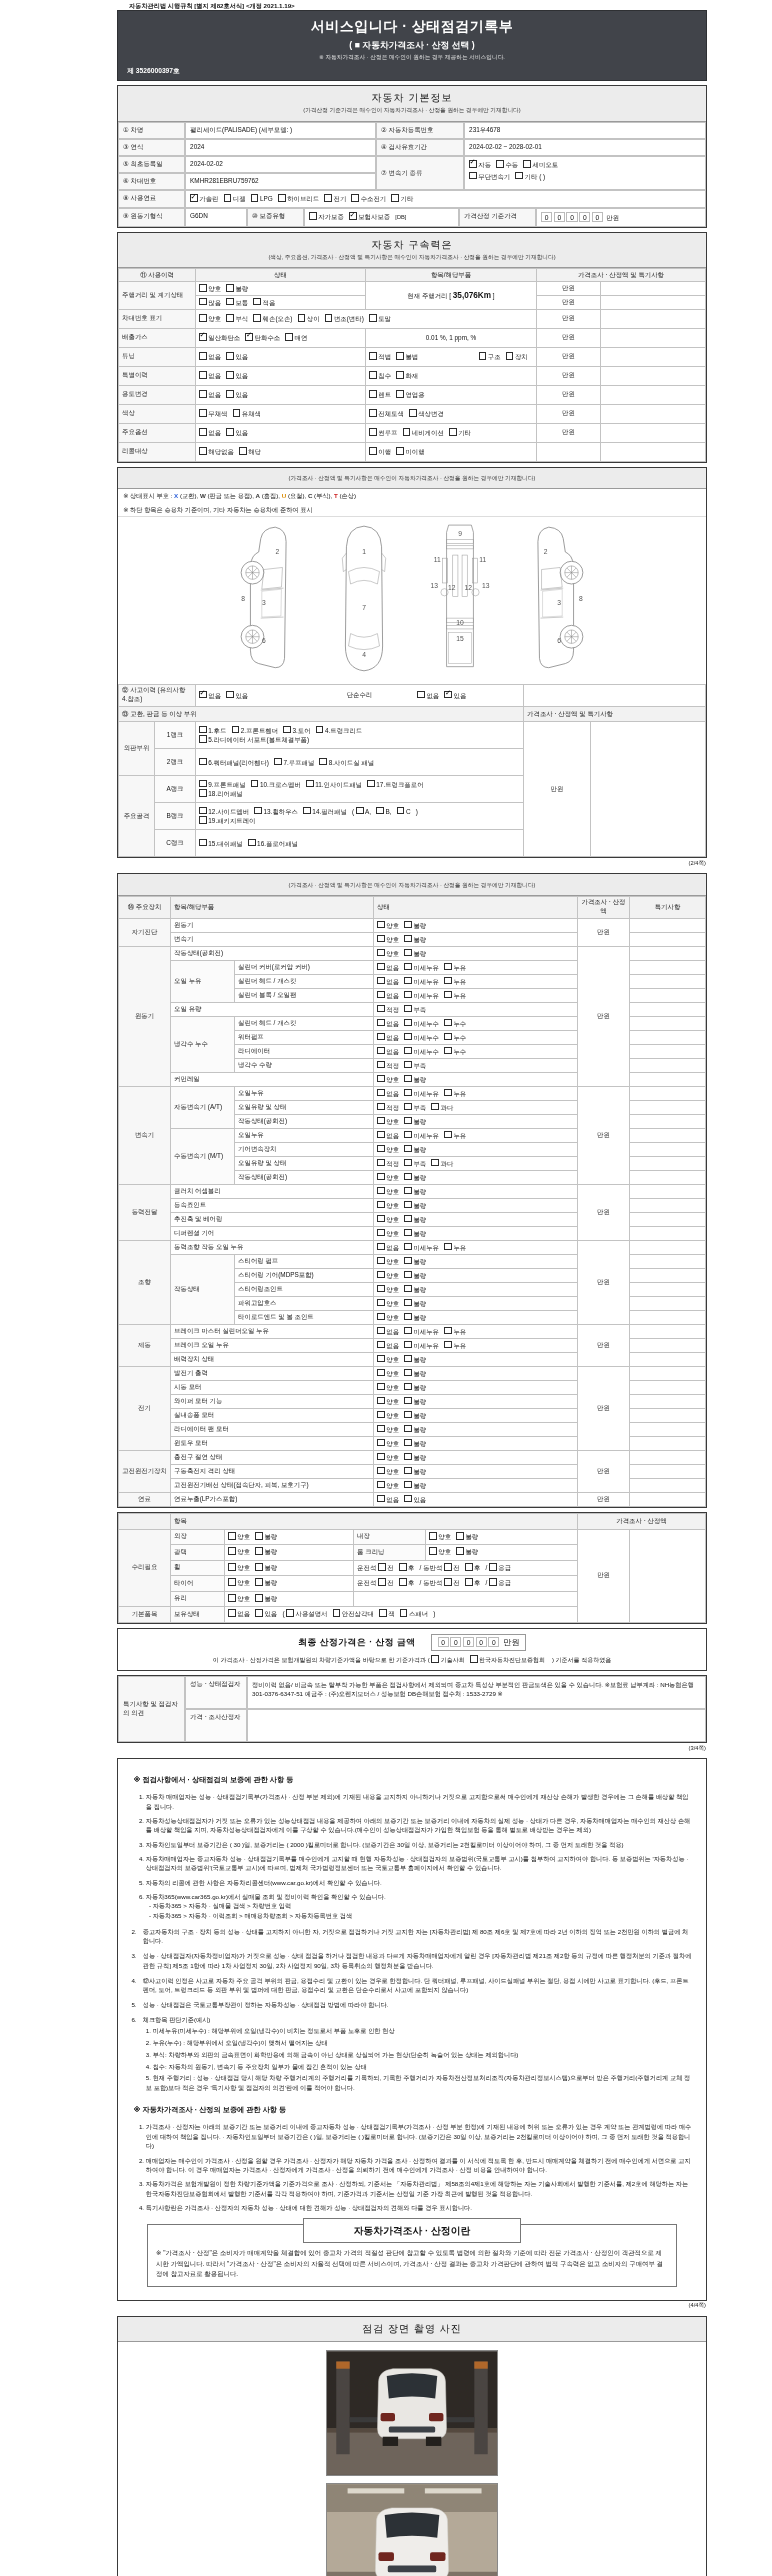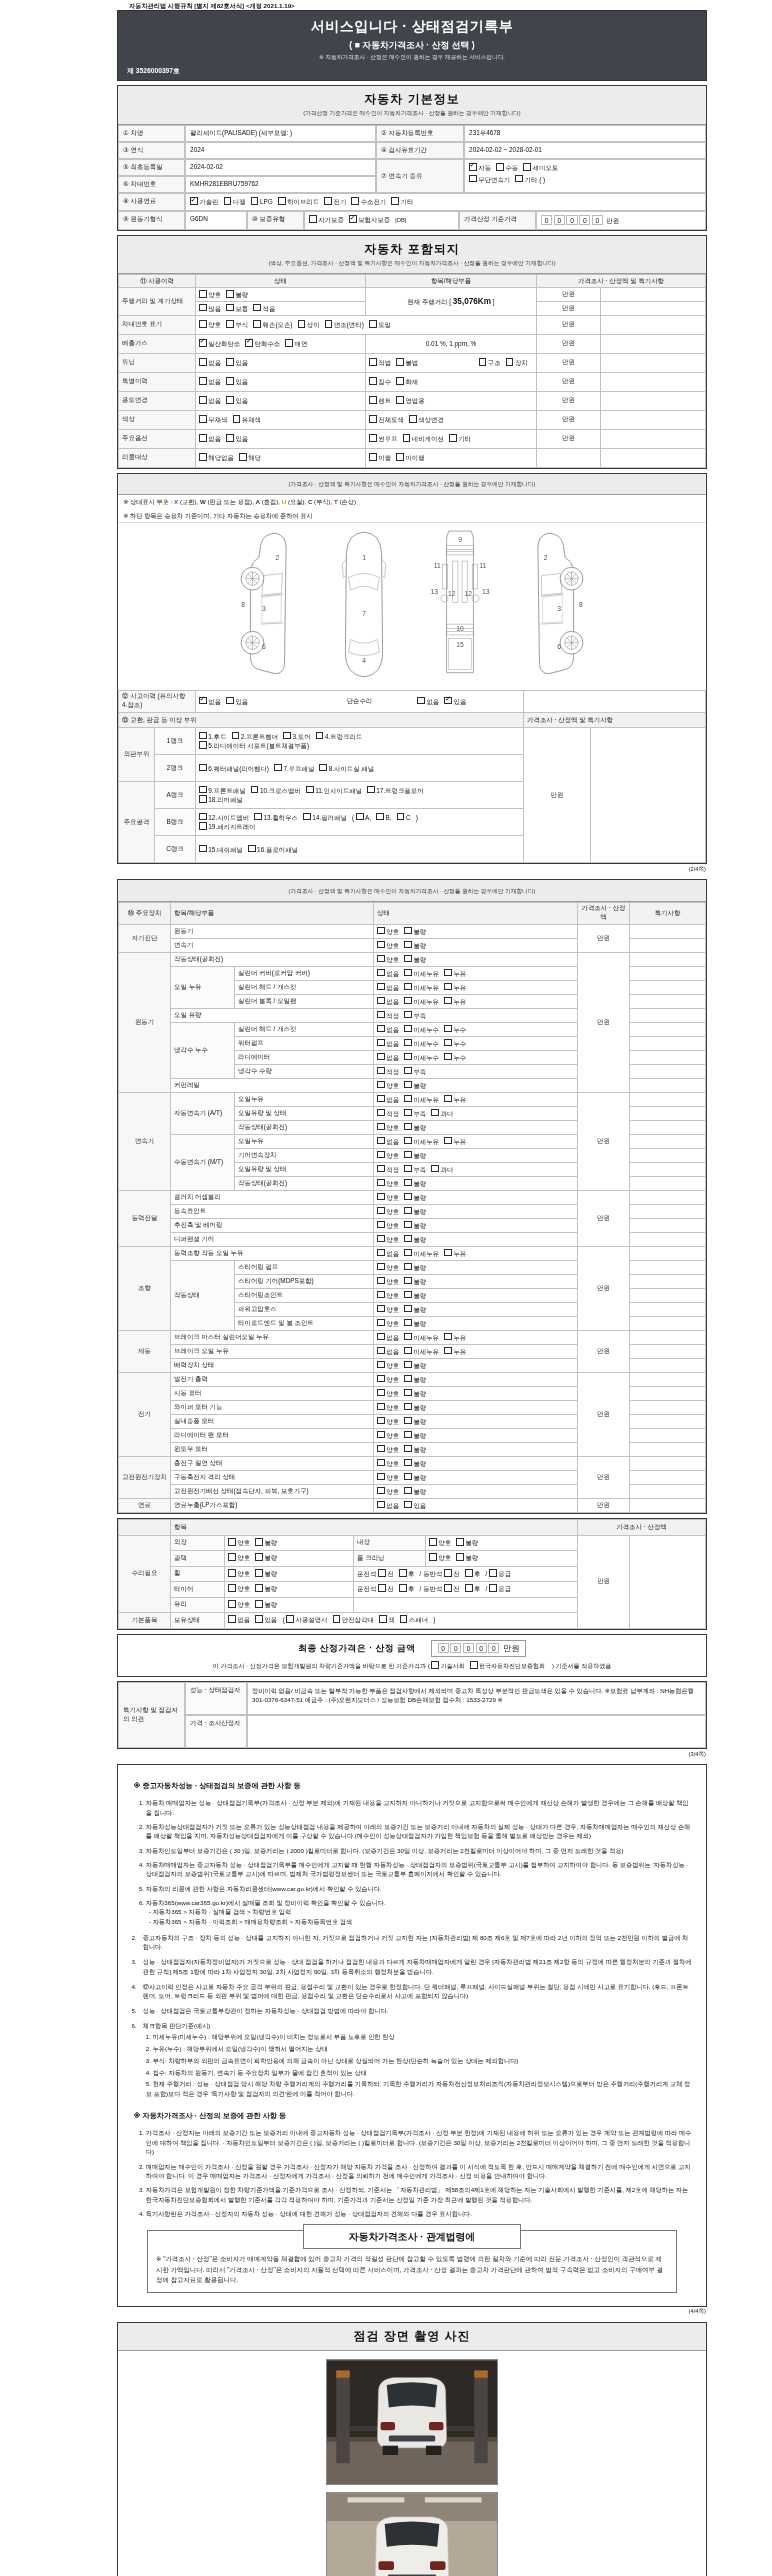--- a/index.html
+++ b/index.html
@@ -9,21 +9,21 @@
   .tiny{font-size:5.7px;color:#222;}
   .formref{position:absolute;left:129px;top:1.5px;font-size:6.2px;font-weight:bold;color:#111;}
   
   .banner{background:#41444a;color:#fff;padding:7.2px 9.3px 4.1px 9.3px;border:0.5px solid #2e3033;}
   .banner h1{margin:0;text-align:center;font-size:14px;letter-spacing:0.5px;font-weight:bold;}
   .banner .sub{text-align:center;font-size:8.8px;margin-top:3.1px;font-weight:bold;}
   .banner .note{text-align:center;font-size:5.7px;margin-top:2.1px;color:#e8e8e8;}
   .banner .docno{font-size:6.7px;font-weight:bold;margin-top:5.2px;}
   .sectionbox{border:1px solid #3a3a3a;background:#fff;margin-top:4.1px;}
   .sechead{background:#ececec;border-bottom:0.5px solid #9a9a9a;text-align:center;padding:5.2px 3.1px;}
-  .sechead .t{font-size:12px;font-weight:bold;letter-spacing:1px;}
+  .sechead .t{font-size:10px;font-weight:normal;letter-spacing:1px;}
   .sechead .n{font-size:5.7px;margin-top:2.1px;color:#333;}
   table{border-collapse:collapse;width:100%;table-layout:fixed;}
   td,th{border:0.5px solid #c3c3c3;font-size:6.4px;padding:1.5px 3.1px;vertical-align:middle;background:#fff;}
   th{background:#f2f2f2;font-weight:normal;text-align:left;}
   td.lab{background:#f7f7f7;color:#222;}
   .cen{text-align:center;}
   .opt{display:inline-block;margin-right:5.2px;white-space:nowrap;}
   .cb{display:inline-block;width:5.7px;height:5.7px;border:1px solid #2d2d2d;background:#fff;vertical-align:-1px;margin-right:1.5px;position:relative;}
   .cb.on::after{content:"\2713";position:absolute;left:-0.5px;top:-3.6px;font-size:7.2px;font-weight:bold;color:#000;}
   .digit{display:inline-block;min-width:7.2px;text-align:center;border:0.5px solid #bbb;background:#fff;margin-right:1.5px;padding:0.5px 1px;font-size:6.7px;}
@@ -108,21 +108,21 @@
           <div class="bcell blab" style="width:57px">⑩ 보증유형</div>
           <div class="bcell" style="width:155px"><span><span class="opt"><span class="cb"></span><span>자가보증</span></span><span class="opt"><span class="cb on"></span><span>보험사보증</span></span></span><span class="tiny">[DB]</span></div>
           <div class="bcell blab" style="width:77px">가격산정 기준가격</div>
           <div class="bcell" style="flex:1"><span><span class="digit">0</span><span class="digit">0</span><span class="digit">0</span><span class="digit">0</span><span class="digit">0</span> </span><span>만원</span></div>
         </div>
       </div>
     </div>
 
     <div class="sectionbox">
       <div class="sechead">
-        <div class="t">자동차 포함되지</div>
+        <div class="t">자동차 구속력은</div>
         <div class="n">(색상, 주요옵션, 가격조사 · 산정액 및 특기사항은 매수인이 자동차가격조사 · 산정을 원하는 경우에만 기재합니다)</div>
       </div>
       <table id="overall-table">
           <colgroup>
             <col style="width:77px">
             <col style="width:170px">
             <col style="width:171px">
             <col style="width:64px">
             <col>
           </colgroup>
@@ -686,21 +686,21 @@
             <div class="bcell subcol" style="width:62px">가격 · 조사산정자</div>
             <div class="bcell" style="flex:1;min-height:33px"></div>
           </div>
         </div>
       </div>
     </div>
     <div class="pagemark">(3/4쪽)</div>
 
     <div class="sectionbox">
       <div class="notice-body">
-        <div class="notice-sub">※ 중고자동차성능 · 상태점검의 보증에 관한 사항 등</div>
+        <div class="notice-sub">※ 점검사항에서 · 상태점검의 보증에 관한 사항 등</div>
         <ol class="n1" id="notice-list-1">
             <li>자동차 매매업자는 성능 · 상태점검기록부(가격조사 · 산정 부분 제외)에 기재된 내용을 고지하지 아니하거나 거짓으로 고지함으로써 매수인에게 재산상 손해가 발생한 경우에는 그 손해를 배상할 책임을 집니다.</li>
             <li>자동차성능상태점검자가 거짓 또는 오류가 있는 성능상태점검 내용을 제공하여 아래의 보증기간 또는 보증거리 이내에 자동차의 실제 성능 · 상태가 다른 경우, 자동차매매업자는 매수인의 재산상 손해를 배상할 책임을 지며, 자동차성능상태점검자에게 이를 구상할 수 있습니다.(매수인이 성능상태점검자가 가입한 책임보험 등을 통해 별도로 배상받는 경우는 제외)</li>
             <li>자동차인도일부터 보증기간은 ( 30 )일, 보증거리는 ( 2000 )킬로미터로 합니다. (보증기간은 30일 이상, 보증거리는 2천킬로미터 이상이어야 하며, 그 중 먼저 도래한 것을 적용)</li>
             <li>자동차매매업자는 중고자동차 성능 · 상태점검기록부를 매수인에게 고지할 때 현행 자동차성능 · 상태점검자의 보증범위(국토교통부 고시)를 첨부하여 고지하여야 합니다. 동 보증범위는 '자동차성능 · 상태점검자의 보증범위'(국토교통부 고시)에 따르며, 법제처 국가법령정보센터 또는 국토교통부 홈페이지에서 확인할 수 있습니다.</li>
             <li>자동차의 리콜에 관한 사항은 자동차리콜센터(www.car.go.kr)에서 확인할 수 있습니다.</li>
             <li>자동차365(www.car365.go.kr)에서 실매물 조회 및 정비이력 확인을 확인할 수 있습니다.<div class="subline">- 자동차365 &gt; 자동차 · 실매물 검색 &gt; 차량번호 입력</div><div class="subline">- 자동차365 &gt; 자동차 · 이력조회 &gt; 매매용차량조회 &gt; 자동차등록번호 검색</div></li>
           </ol>
         <div id="notice-list-outer">
             <div style="display:flex;margin-bottom:5.2px">
@@ -725,21 +725,21 @@
             </div>
           </div>
         <div class="notice-sub" style="margin-top:11.3px">※ 자동차가격조사 · 산정의 보증에 관한 사항 등</div>
         <ol class="n1" id="notice-list-2">
             <li>가격조사 · 산정자는 아래의 보증기간 또는 보증거리 이내에 중고자동차 성능 · 상태점검기록부(가격조사 · 산정 부분 한정)에 기재된 내용에 허위 또는 오류가 있는 경우 계약 또는 관계법령에 따라 매수인에 대하여 책임을 집니다.  · 자동차인도일부터 보증기간은 (      )일, 보증거리는 (      )킬로미터로 합니다. (보증기간은 30일 이상, 보증거리는 2천킬로미터 이상이어야 하며, 그 중 먼저 도래한 것을 적용합니다)</li>
             <li>매매업자는 매수인이 가격조사 · 산정을 원할 경우 가격조사 · 산정자가 해당 자동차 가격을 조사 · 산정하여 결과를 이 서식에 적도록 한 후, 반드시 매매계약을 체결하기 전에 매수인에게 서면으로 고지하여야 합니다. 이 경우 매매업자는 가격조사 · 산정자에게 가격조사 · 산정을 의뢰하기 전에 매수인에게 가격조사 · 산정 비용을 안내하여야 합니다.</li>
             <li>자동차가격은 보험개발원이 정한 차량기준가액을 기준가격으로 조사 · 산정하되, 기준서는 「자동차관리법」 제58조의4제1호에 해당하는 자는 기술사회에서 발행한 기준서를, 제2호에 해당하는 자는 한국자동차진단보증협회에서 발행한 기준서를 각각 적용하여야 하며, 기준가격과 기준서는 산정일 기준 가장 최근에 발행된 것을 적용합니다.</li>
             <li>특기사항란은 가격조사 · 산정자의 자동차 성능 · 상태에 대한 견해가 성능 · 상태점검자의 견해와 다를 경우 표시합니다.</li>
           </ol>
         <div class="defbox">
-          <div class="bt">자동차가격조사 · 관계법령에</div>
+          <div class="bt">자동차가격조사 · 산정이란</div>
           <div class="tx">※ "가격조사 · 산정"은 소비자가 매매계약을 체결함에 있어 중고차 가격의 적절성 판단에 참고할 수 있도록 법령에 의한 절차와 기준에 따라 전문 가격조사 · 산정인이 객관적으로 제시한 가액입니다. 따라서 "가격조사 · 산정"은 소비자의 자율적 선택에 따른 서비스이며, 가격조사 · 산정 결과는 중고차 가격판단에 관하여 법적 구속력은 없고 소비자의 구매여부 결정에 참고자료로 활용됩니다.</div>
         </div>
       </div>
     </div>
     <div class="pagemark">(4/4쪽)</div>
 
     <div class="sectionbox">
       <div class="sechead">
         <div class="t">점검 장면 촬영 사진</div>
       </div>

